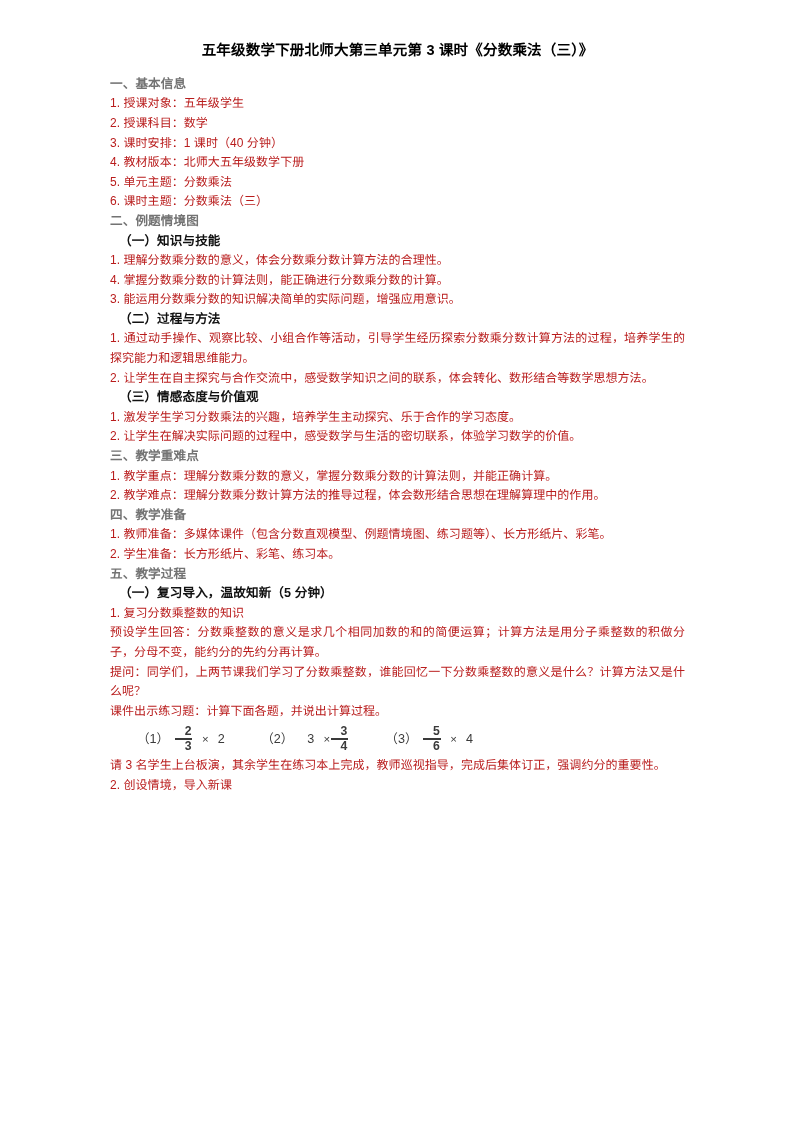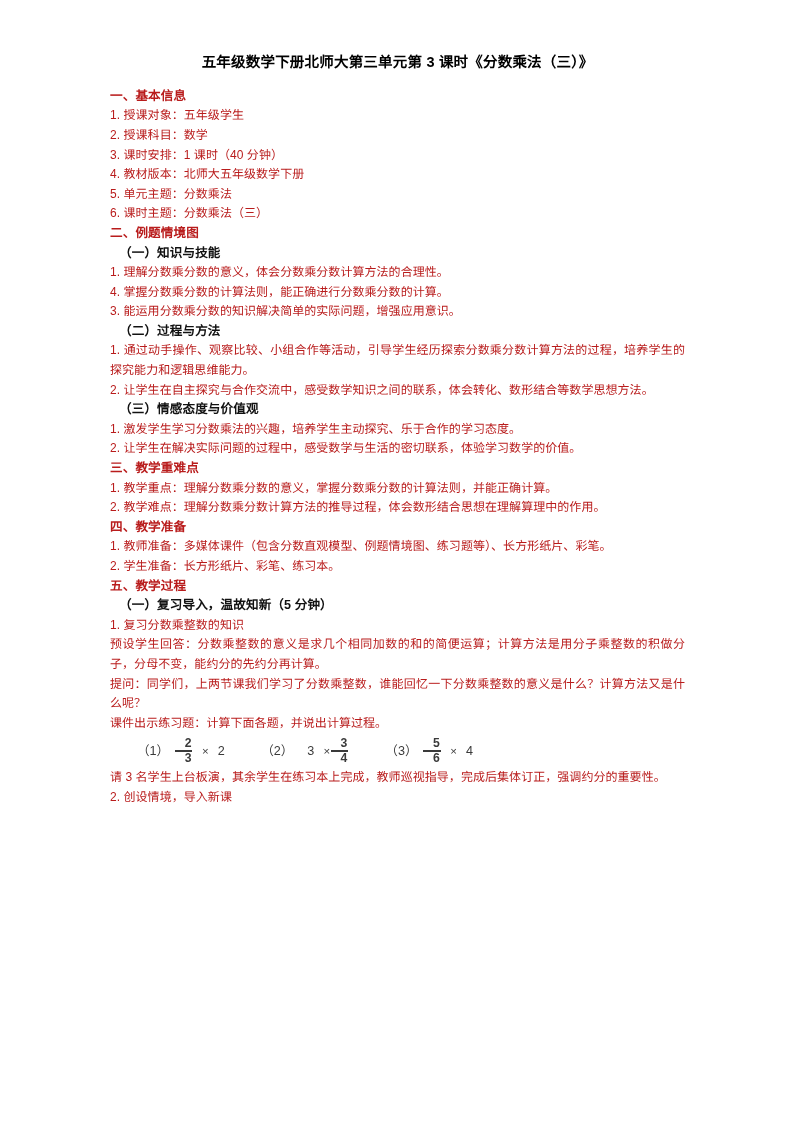--- a/index.html
+++ b/index.html
@@ -13,35 +13,35 @@
     height: 1123px;
     font-family: "Liberation Sans", "DejaVu Sans", sans-serif;
     color: #2b2b2b;
     -webkit-font-smoothing: antialiased;
   }
   .page {
     position: relative;
     width: 794px;
     height: 1123px;
     box-sizing: border-box;
-    padding: 52px 109px 0 110px;
+    padding: 40px 109px 0 110px;
   }
   .doc-title {
     font-size: 14.5px;
     font-weight: bold;
     color: #000000;
     text-align: center;
     letter-spacing: 0.2px;
     margin: 0 0 13px 0;
     line-height: 1.5;
   }
   .h2 {
     font-size: 12.6px;
     font-weight: bold;
-    color: #b91c1c;
+    color: #737373;
     margin: 0;
     line-height: 19.6px;
     letter-spacing: 0.1px;
   }
   .h3 {
     font-size: 12.6px;
     font-weight: bold;
     color: #111111;
     margin: 0;
     line-height: 19.6px;

